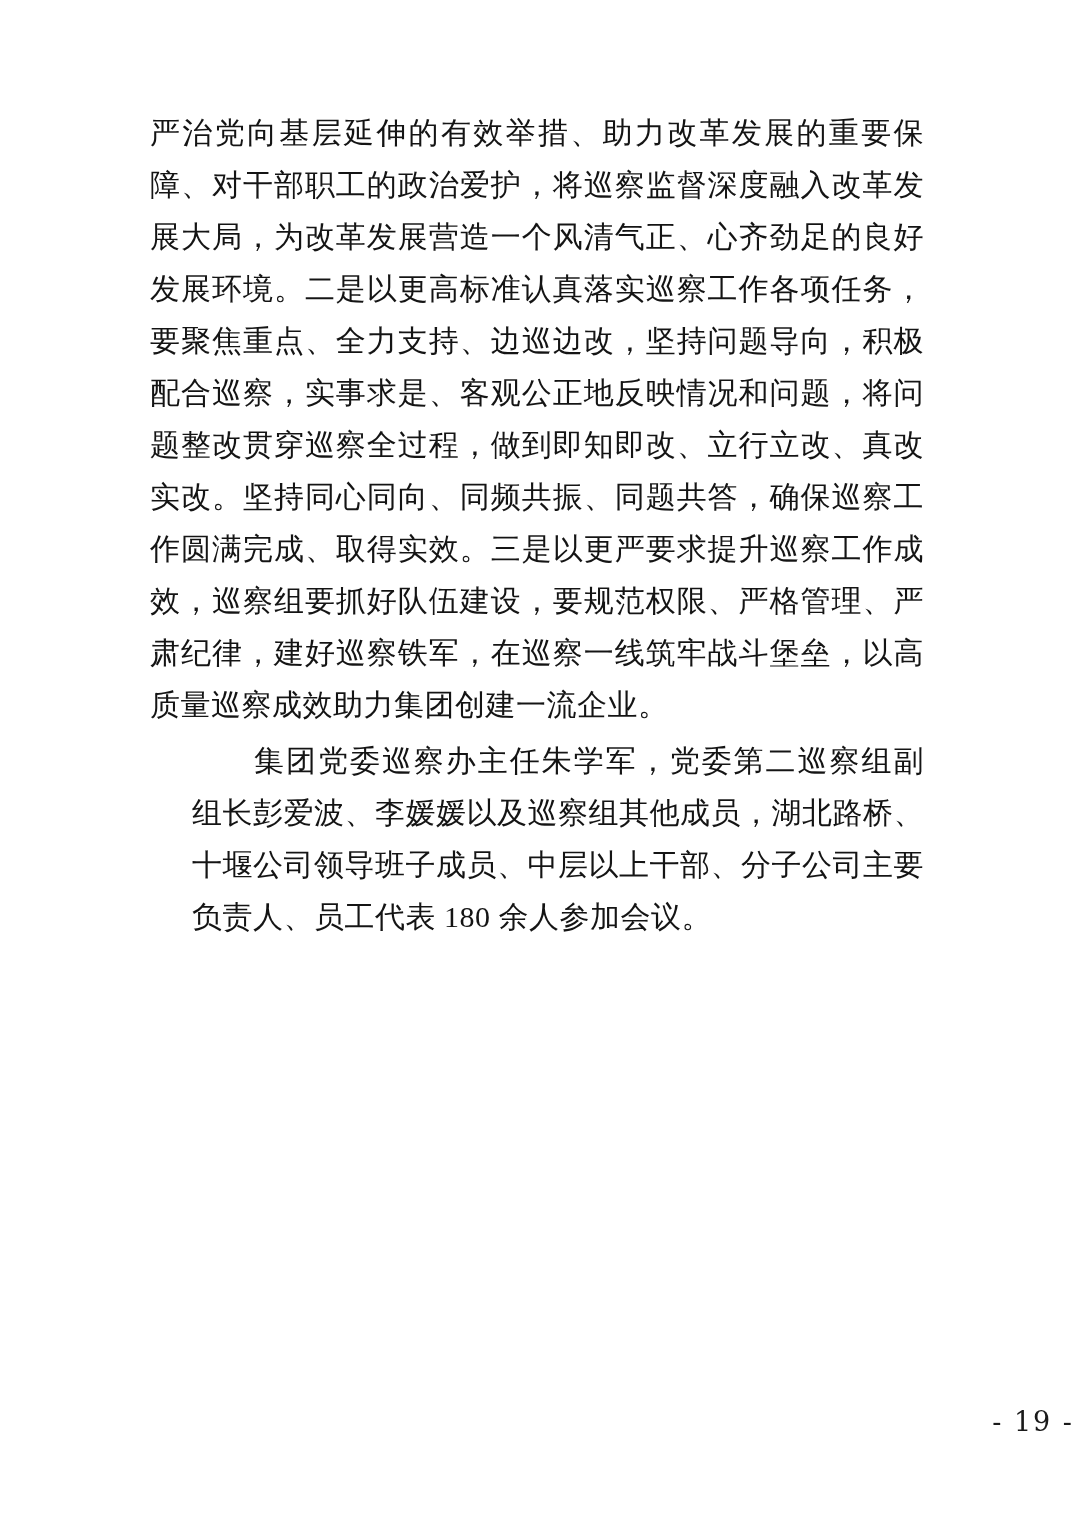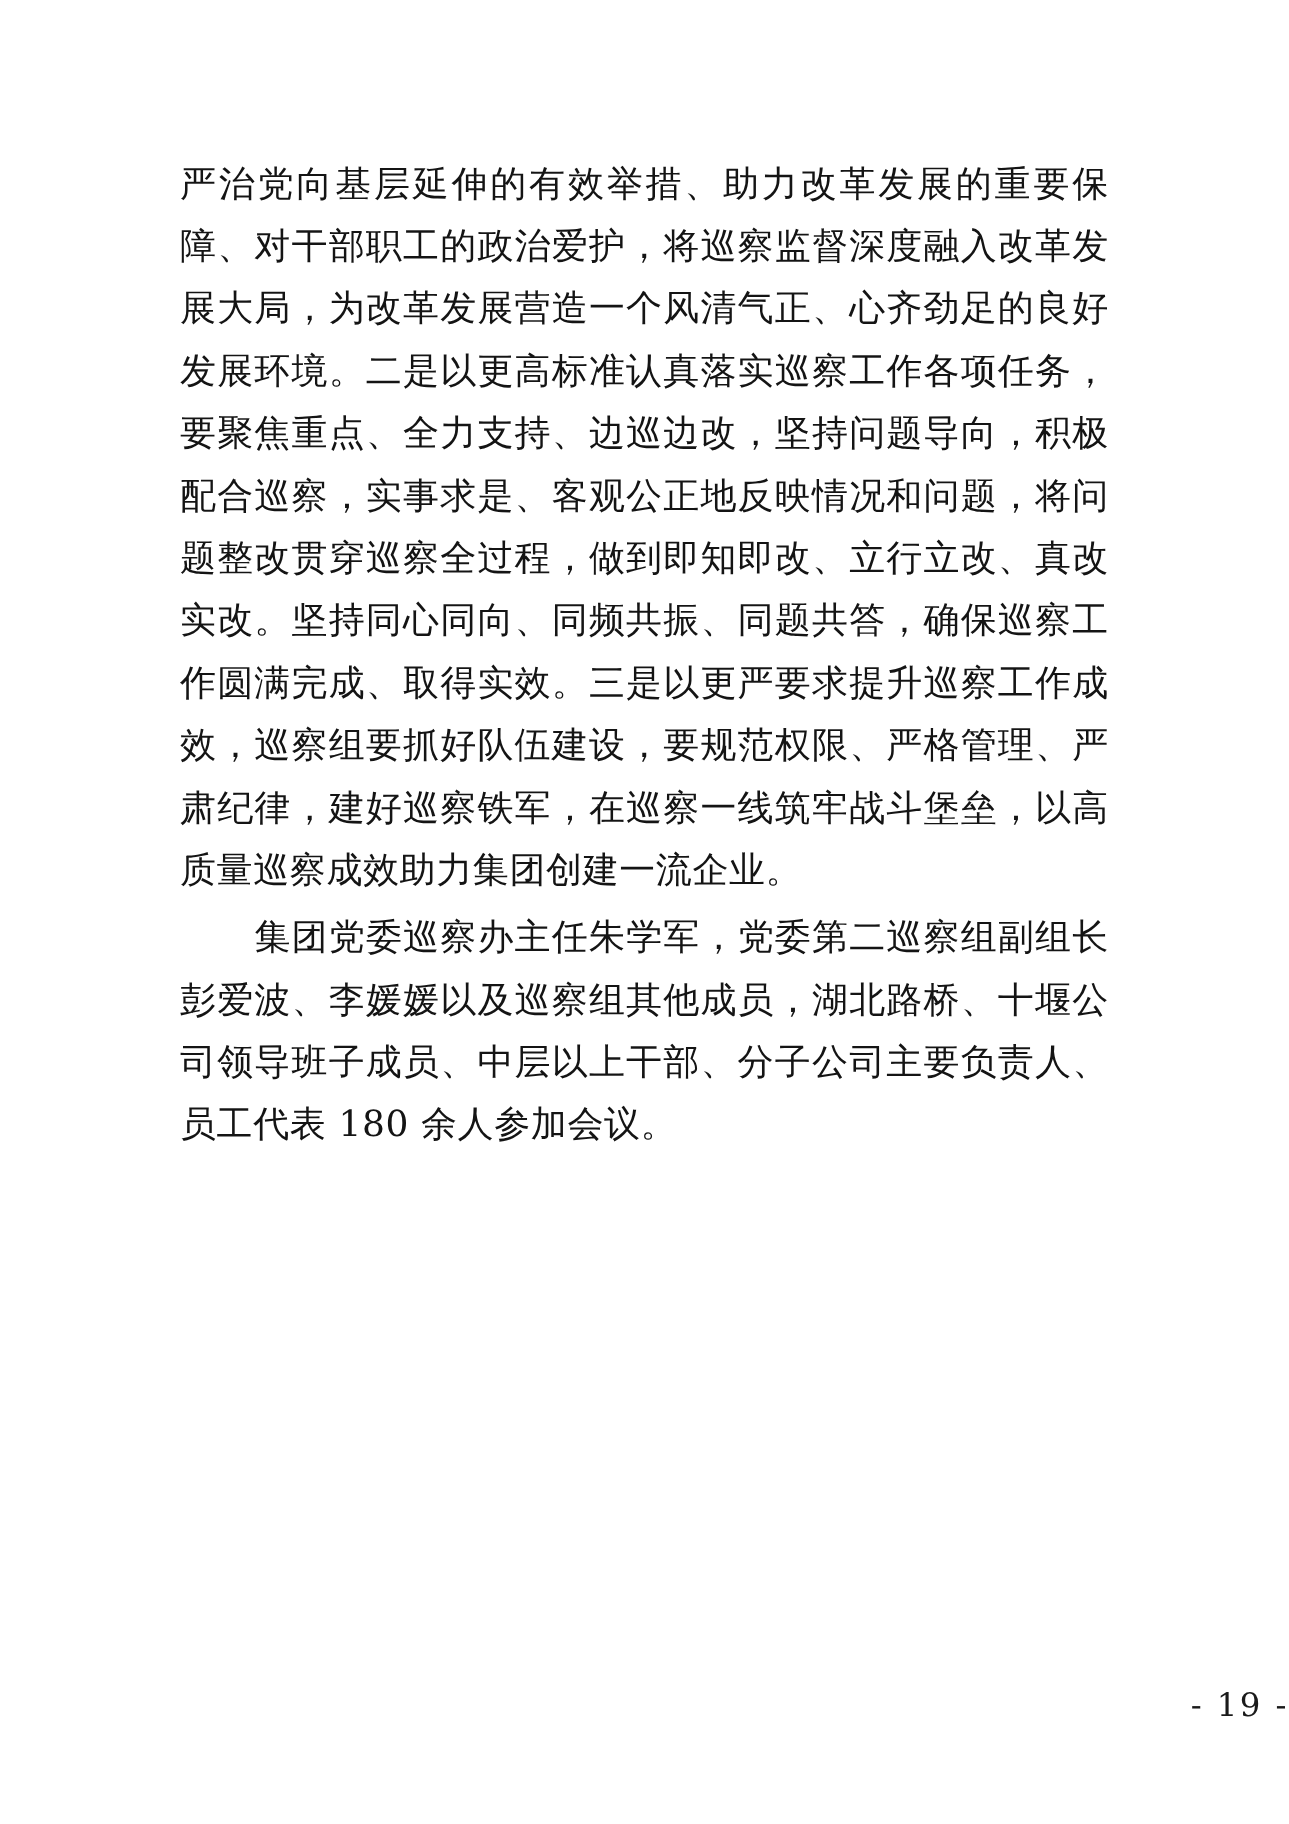--- a/index.html
+++ b/index.html
@@ -13,34 +13,36 @@
     height: 1520px;
     background: #ffffff;
     margin: 0 auto;
     overflow: hidden;
     font-family: "DejaVu Serif", "Liberation Serif", serif;
     color: #1a1a1a;
   }
   .content {
     position: absolute;
     left: 150px;
-    top: 128px;
+    top: 107px;
     width: 774px;
+    font-family: Liberation Serif, serif;
   }
   .para {
     font-size: 30px;
     line-height: 52px;
     text-align: justify;
     text-justify: inter-ideograph;
     letter-spacing: 0.5px;
     margin: 0;
     color: #141414;
   }
   .para + .para {
     margin-top: 4px;
+    margin-left: 42px;
   }
   .indent {
     text-indent: 62px;
   }
   .footer {
     position: absolute;
     left: 0;
     right: 0;
     top: 1406px;
     text-align: right;

